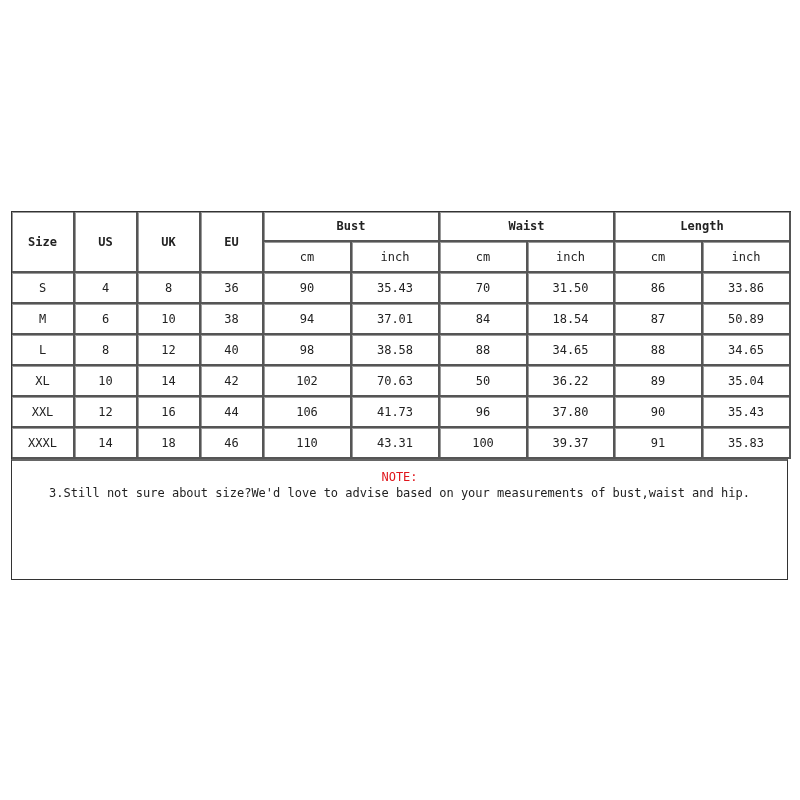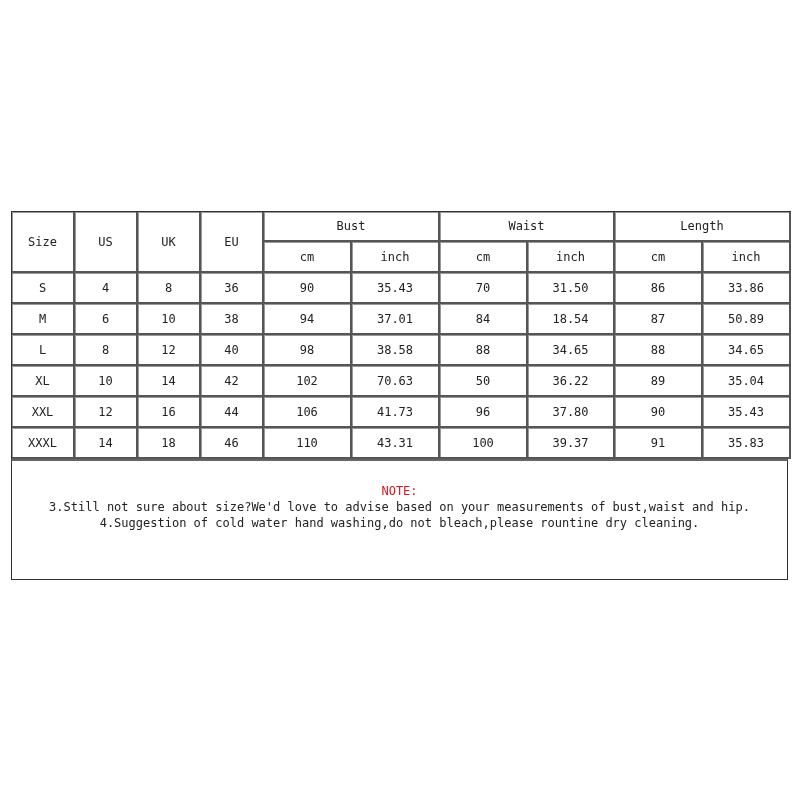--- a/index.html
+++ b/index.html
@@ -4,26 +4,26 @@
 <style>
   html, body { margin: 0; padding: 0; background: #ffffff; }
   body { width: 800px; height: 800px; position: relative; overflow: hidden;
          font-family: "DejaVu Sans Mono", "Liberation Mono", monospace; color: #222; }
   .wrap { position: absolute; left: 11px; top: 211px; width: 779px; }
   table.size-table { border-collapse: separate; border-spacing: 0; width: 779px;
          table-layout: fixed; border-left: 1px solid #333; border-top: 1px solid #333; }
   table.size-table td { border-right: 2px solid #555; border-bottom: 2px solid #555;
          box-shadow: inset 1px 1px 0 #999; text-align: center; vertical-align: middle;
          font-size: 12px; padding: 0; background: #fff; color: #222; }
-  tr.h1 td { height: 28px; }
+  tr.h1 td { height: 28px; font-weight: bold; }
   tr.h2 td { height: 29px; }
   tr.row td { height: 29px; }
   .notes { width: 777px; height: 121px; border: 1px solid #333; border-top: 2px solid #666;
            text-align: center; font-size: 12px; line-height: 16px; box-sizing: border-box;
-           padding-top: 22px; color: #222; }
+           padding-top: 8px; color: #222; }
   .notes .note-title { color: #e0151b; }
 </style>
 </head>
 <body>
 
 <div class="wrap">
   <table class="size-table">
     <colgroup>
       <col style="width:63px">
         <col style="width:63px">
@@ -125,15 +125,14 @@
       <td>39.37</td>
       <td>91</td>
       <td>35.83</td>
     </tr>
   </tbody>
     </table>
 
   <div class="notes">
     <div class="note-title">NOTE:</div>
     <div>3.Still not sure about size?We'd love to advise based on your measurements of bust,waist and hip.</div>
-    <div>4.Suggestion of cold water hand washing,do not bleach,please rountine dry cleaning.</div>
   </div>
 </div>
 
 </body></html>

